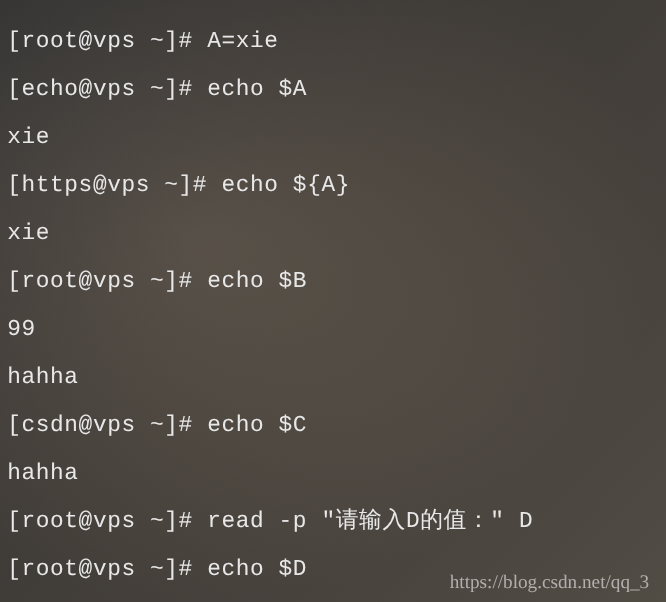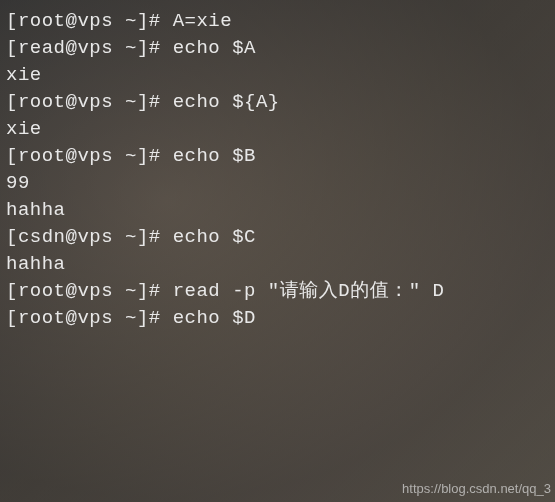--- a/index.html
+++ b/index.html
@@ -29,40 +29,41 @@
       background: radial-gradient(ellipse at 30% 40%, rgba(100,90,80,0.4) 0%, rgba(40,40,40,0.5) 70%);
       z-index: 0;
     }
     .terminal {
       position: relative;
       z-index: 1;
     }
     .line {
       white-space: pre;
       letter-spacing: 0.5px;
+      margin-top: 13px;
     }
     .watermark {
       position: absolute;
       bottom: 4px;
-      right: 4px;
-      font-size: 13px;
+      right: 14px;
+      font-size: 16px;
       color: rgba(220,220,220,0.7);
-      font-family: Liberation Sans, sans-serif;
+      font-family: Liberation Serif, serif;
       letter-spacing: 0;
       z-index: 2;
     }
   </style>
 </head>
 <body>
 
 <div class="terminal" id="terminal">
     <div class="line">[root@vps ~]# A=xie</div>
-    <div class="line">[read@vps ~]# echo $A</div>
+    <div class="line">[echo@vps ~]# echo $A</div>
     <div class="line">xie</div>
-    <div class="line">[root@vps ~]# echo ${A}</div>
+    <div class="line">[https@vps ~]# echo ${A}</div>
     <div class="line">xie</div>
     <div class="line">[root@vps ~]# echo $B</div>
     <div class="line">99</div>
     <div class="line">hahha</div>
     <div class="line">[csdn@vps ~]# echo $C</div>
     <div class="line">hahha</div>
     <div class="line">[root@vps ~]# read -p "请输入D的值：" D</div>
     <div class="line">[root@vps ~]# echo $D</div>
   </div>
 

